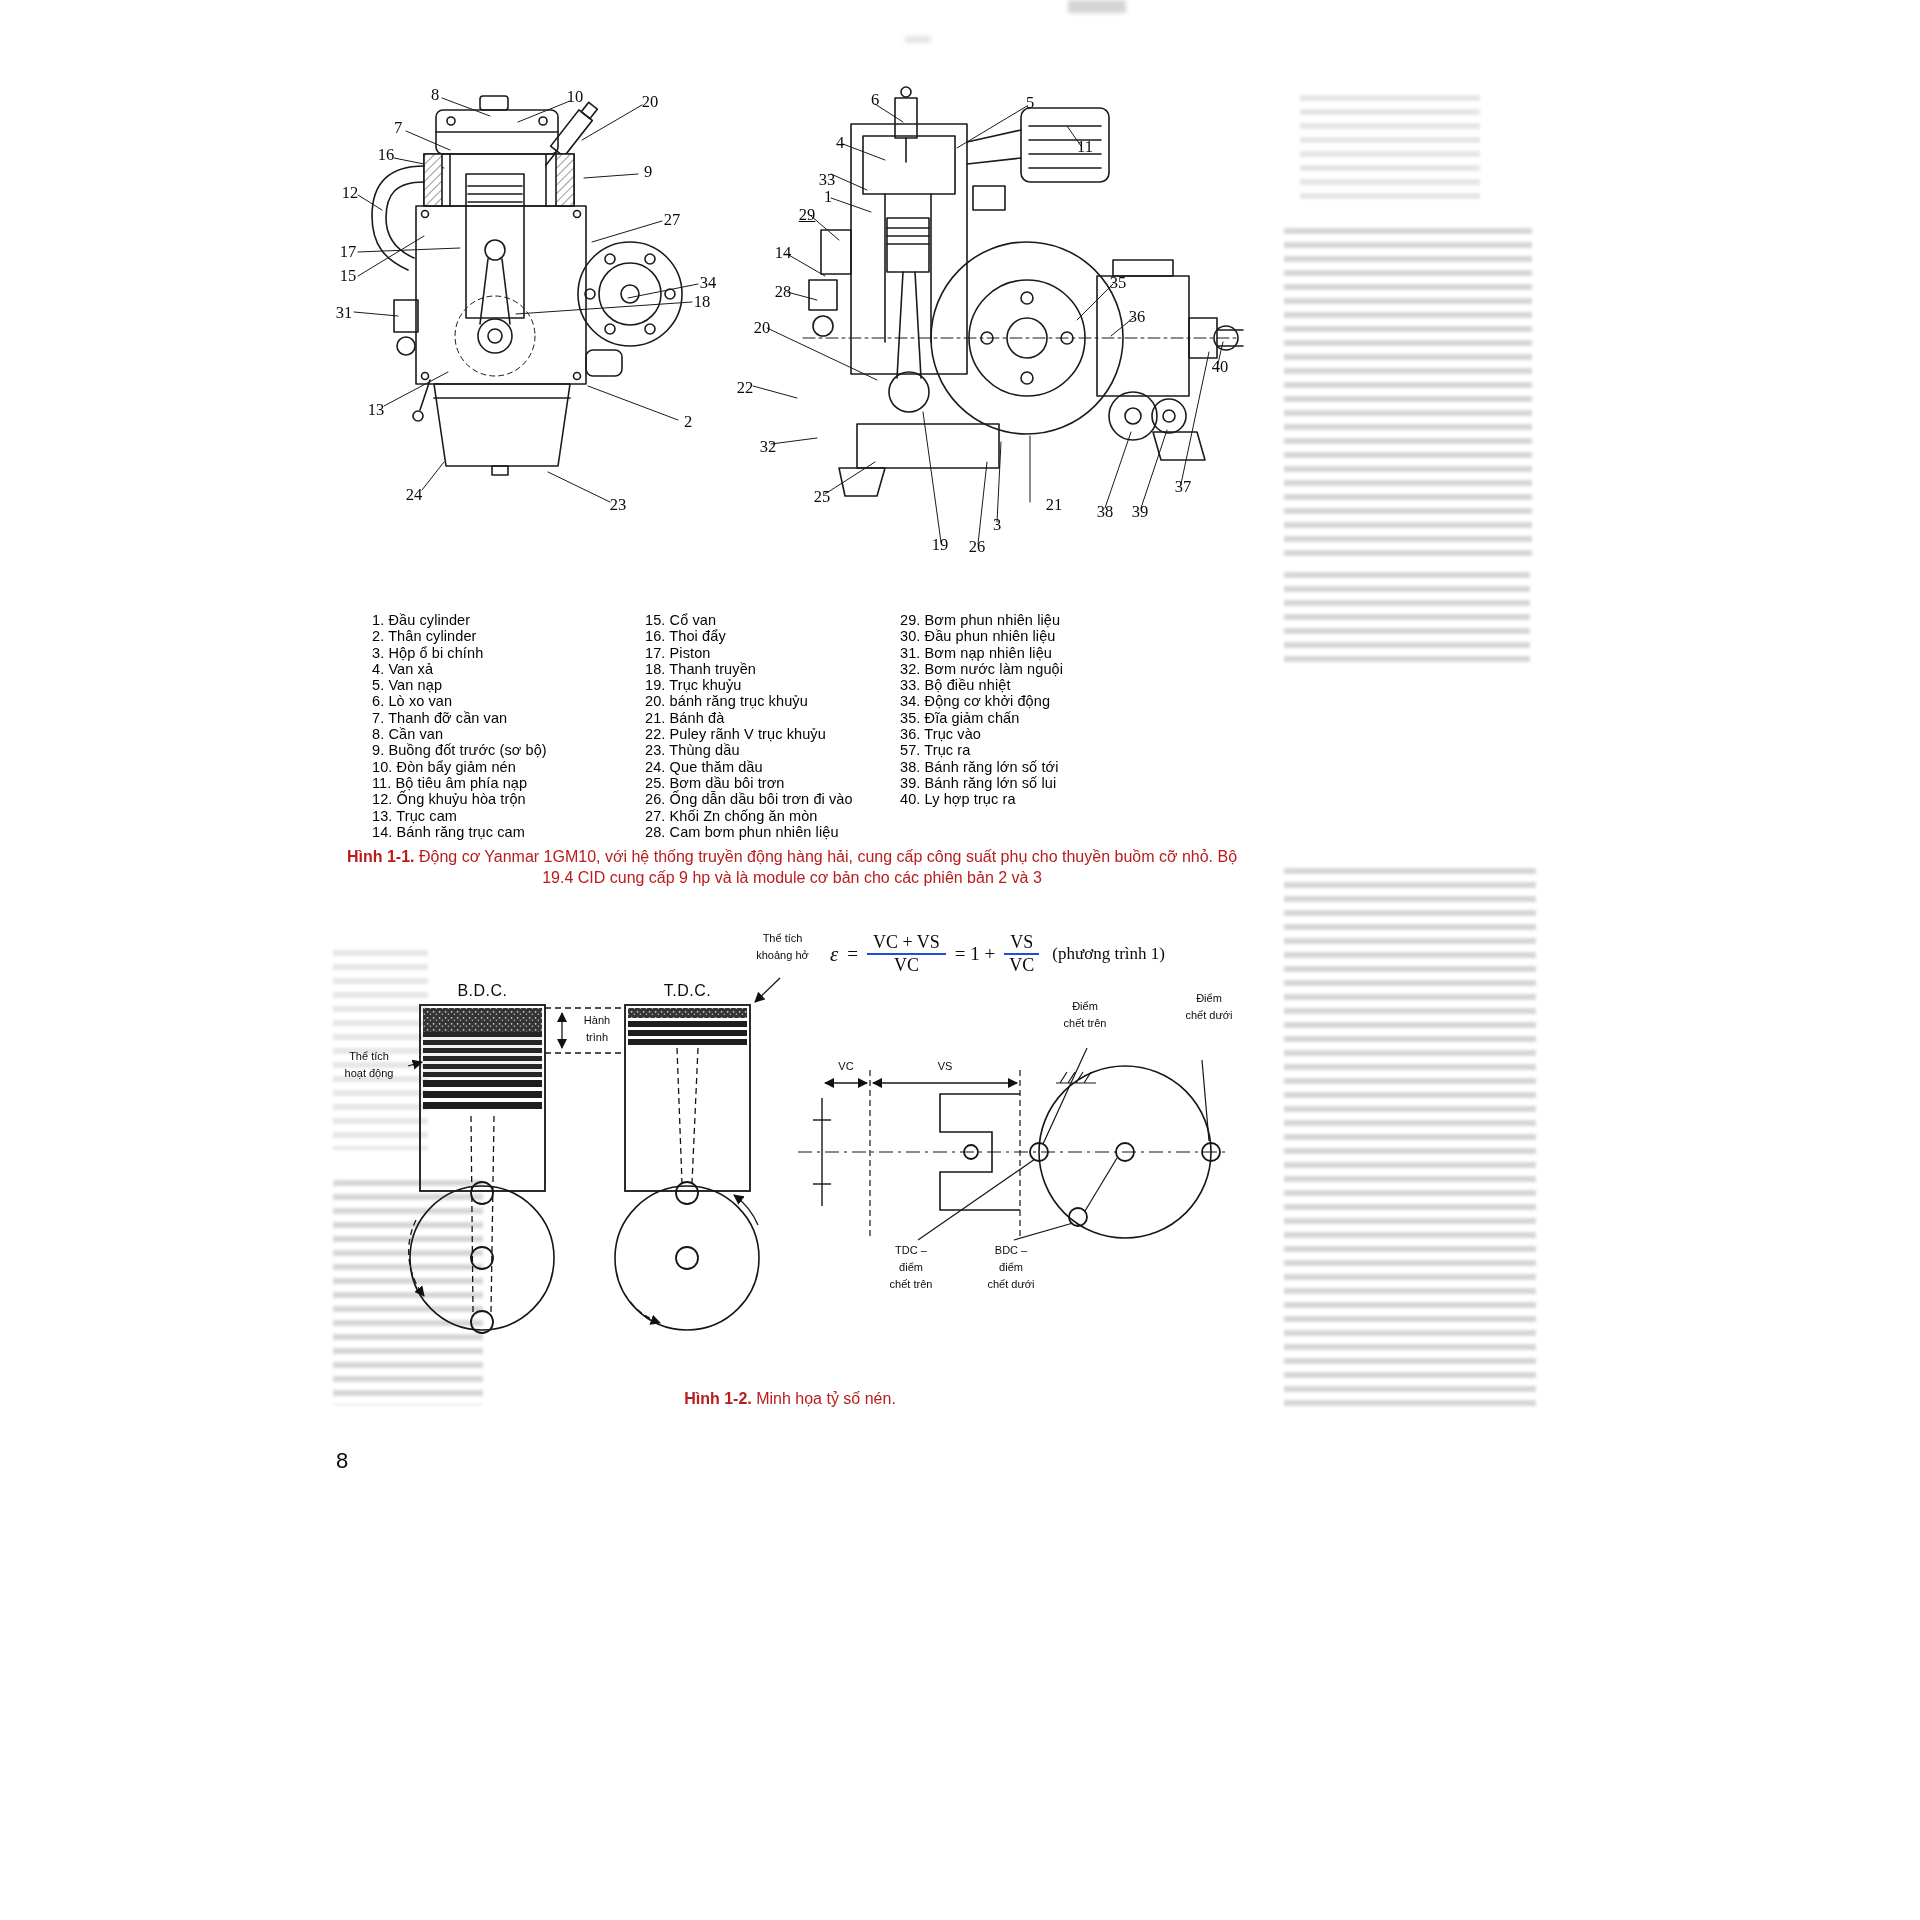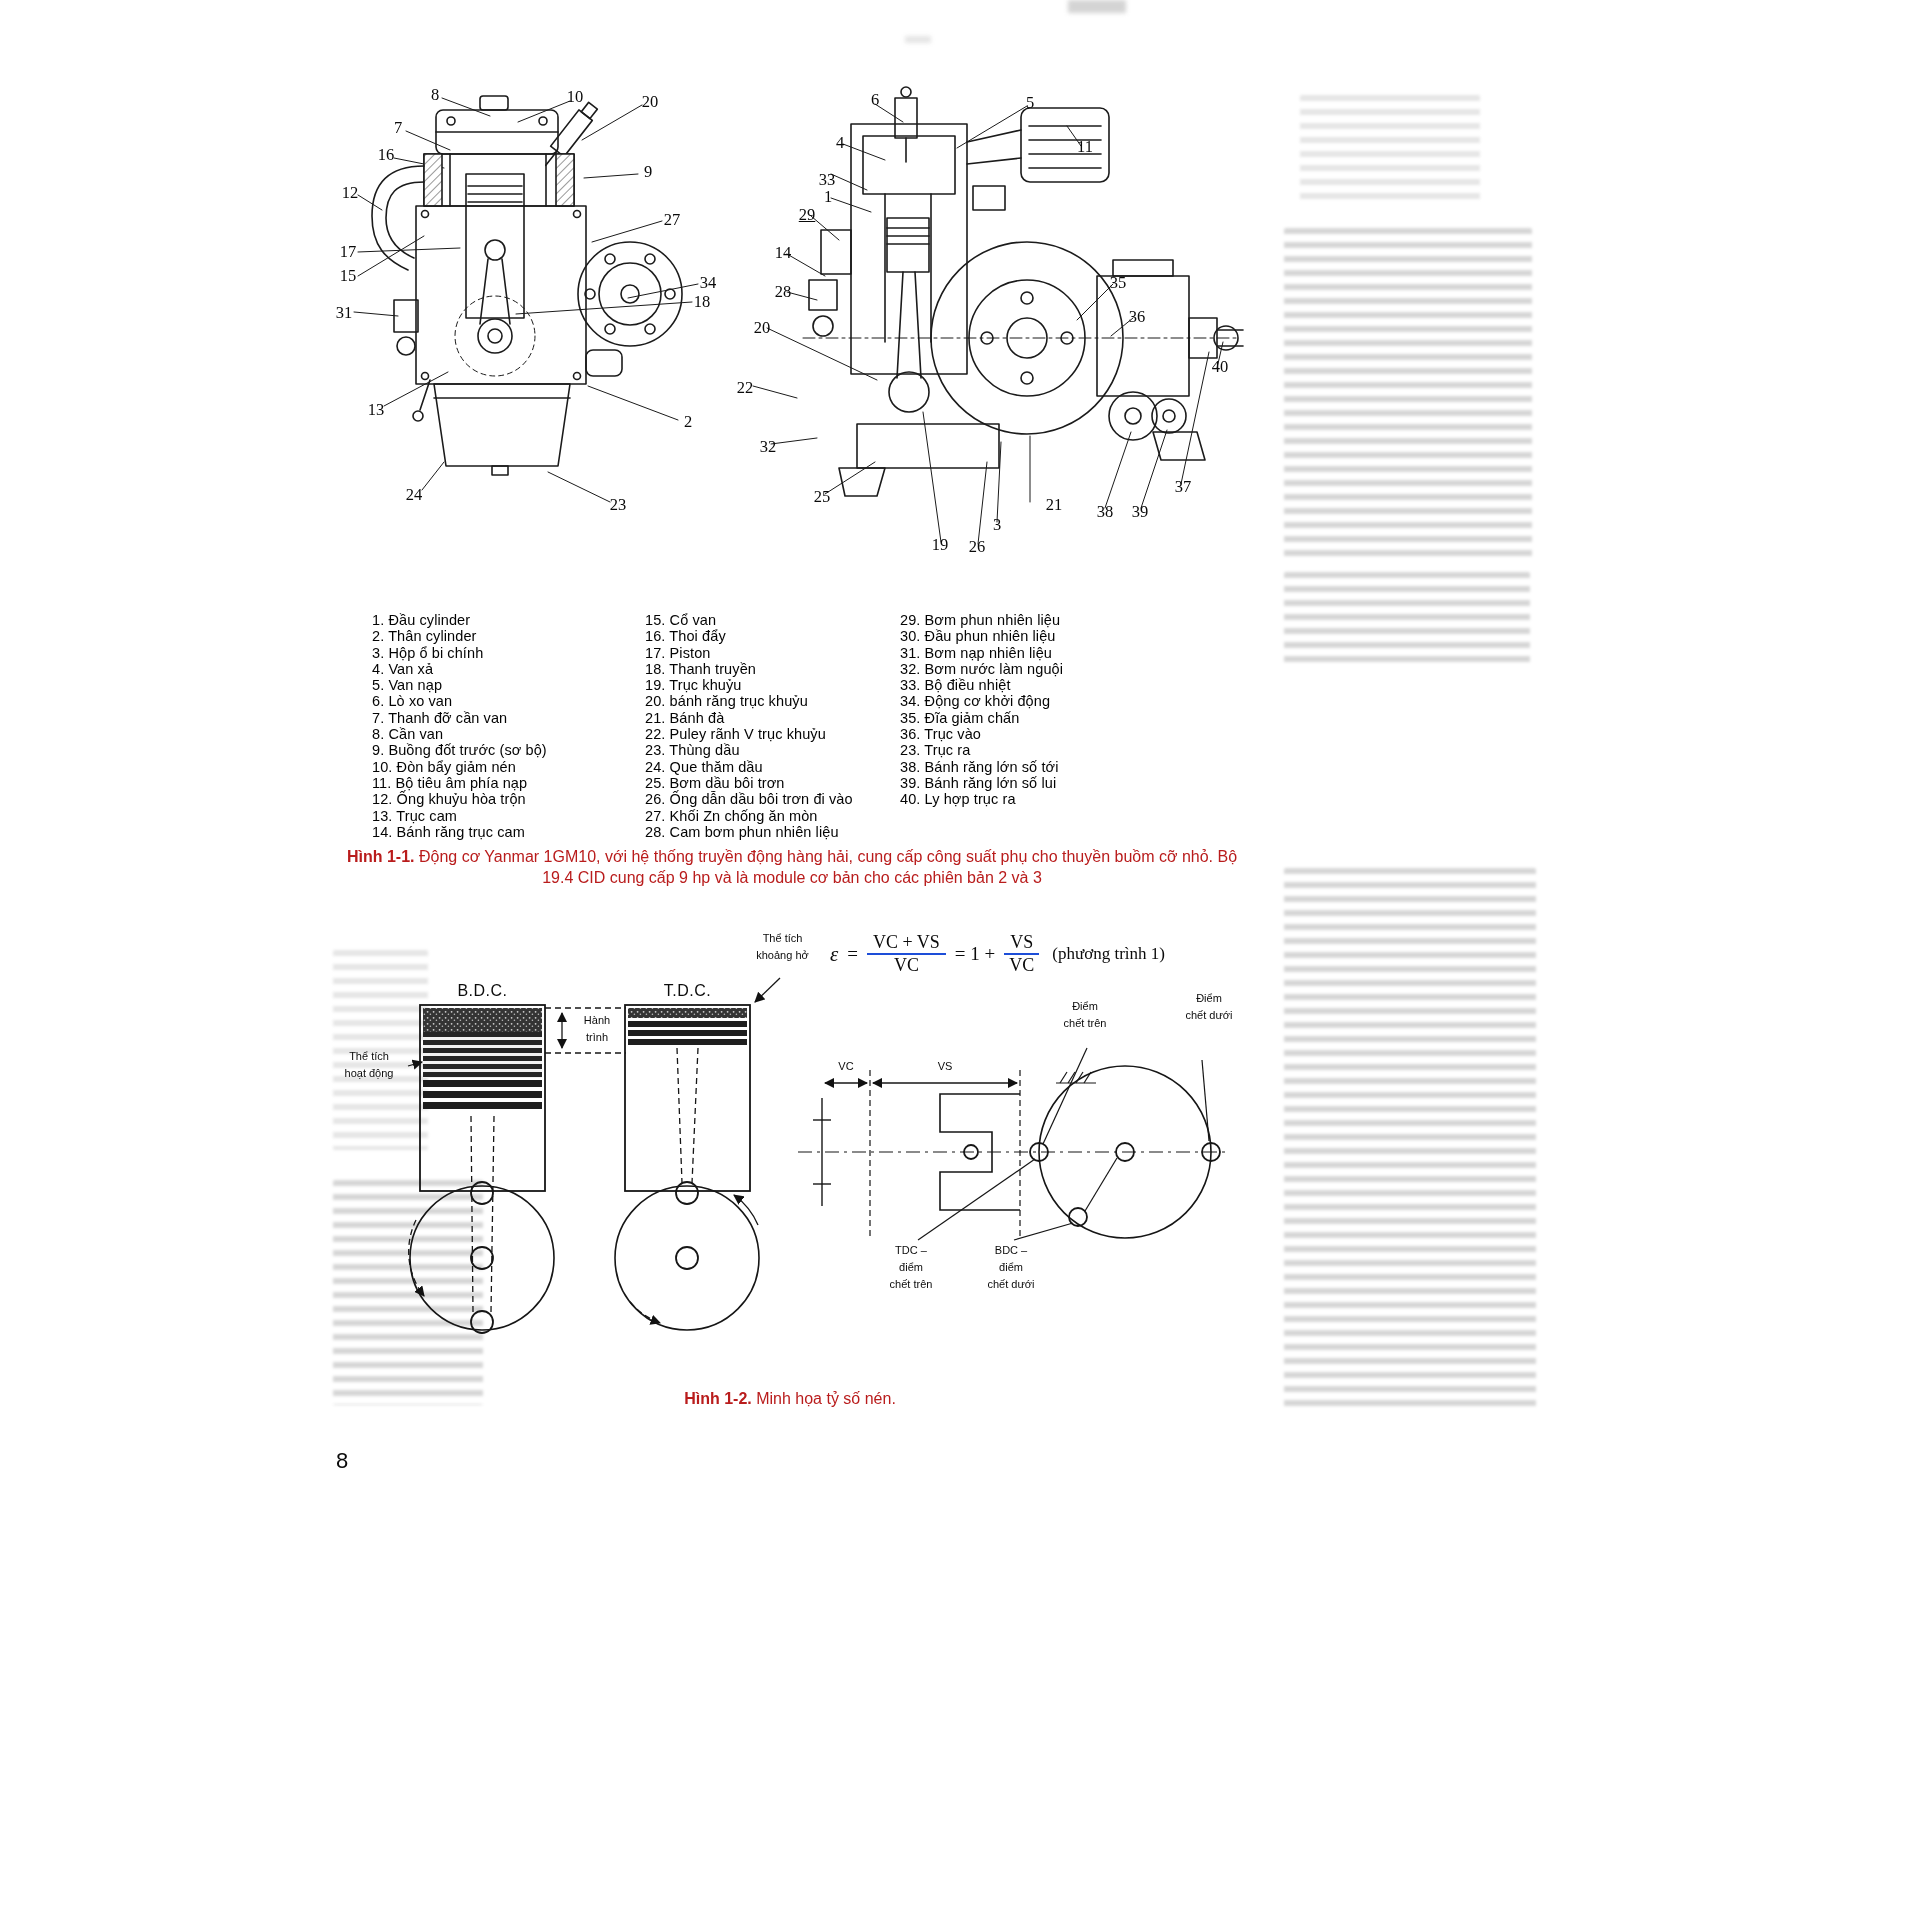--- a/index.html
+++ b/index.html
@@ -311,21 +311,21 @@
 <ul class="parts-col" style="left:900px;top:612px">
 
 <li>29. Bơm phun nhiên liệu</li>
     <li>30. Đầu phun nhiên liệu</li>
     <li>31. Bơm nạp nhiên liệu</li>
     <li>32. Bơm nước làm nguội</li>
     <li>33. Bộ điều nhiệt</li>
     <li>34. Động cơ khởi động</li>
     <li>35. Đĩa giảm chấn</li>
     <li>36. Trục vào</li>
-    <li>23. Trục ra</li>
+    <li>57. Trục ra</li>
     <li>38. Bánh răng lớn số tới</li>
     <li>39. Bánh răng lớn số lui</li>
     <li>40. Ly hợp trục ra</li>
   </ul>
 
 <p class="caption" style="left:338px;top:846px;width:908px">
   <b>Hình 1-1.</b><span> Động cơ Yanmar 1GM10, với hệ thống truyền động hàng hải, cung cấp công suất phụ cho thuyền buồm cỡ nhỏ. Bộ 19.4 CID cung cấp 9 hp và là module cơ bản cho các phiên bản 2 và 3</span>
 </p>
 
 <div id="figure2">

